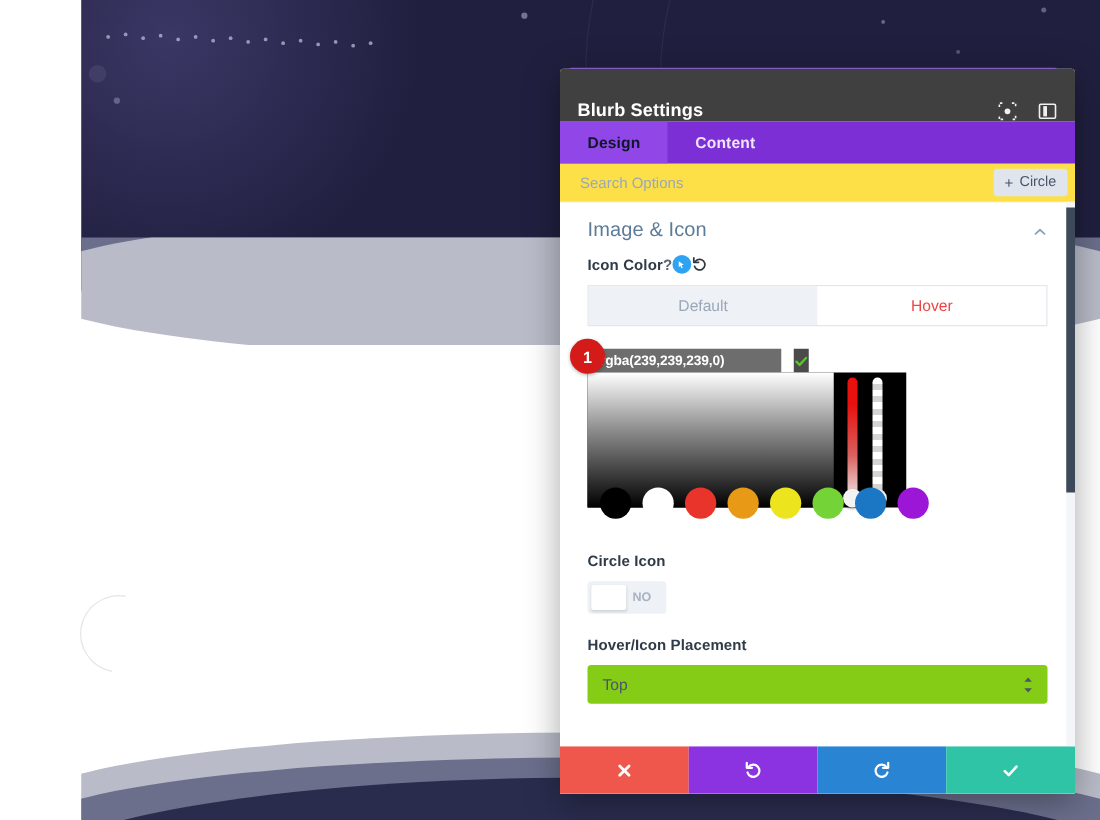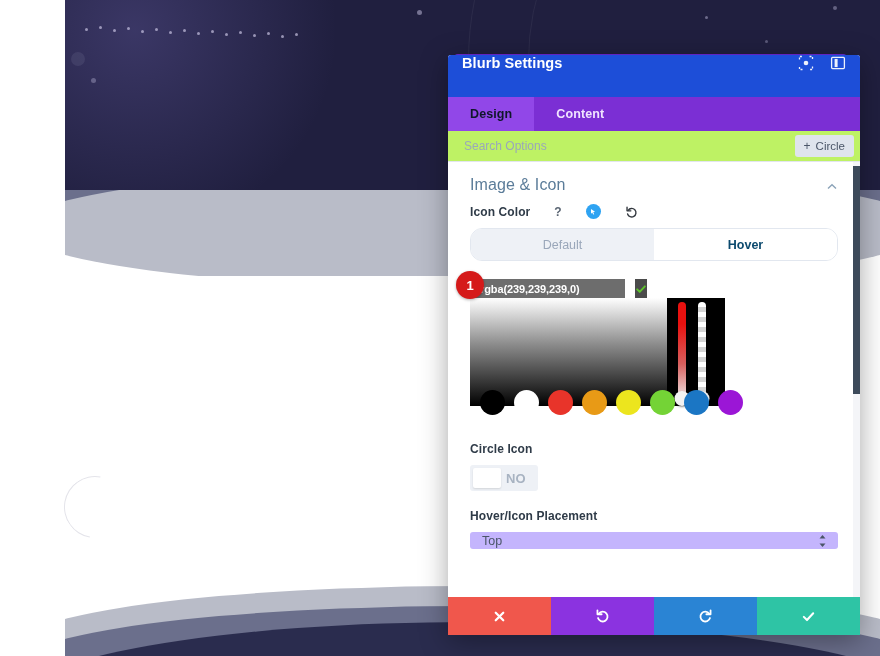--- a/index.html
+++ b/index.html
@@ -77,37 +77,37 @@
   #modal{
     position:absolute;left:448px;top:55px;width:412px;height:580px;
     background:#ffffff;
     box-shadow:0 6px 28px rgba(0,0,0,.35);
     display:flex;flex-direction:column;
     border-radius:3px 3px 0 0;
     overflow:hidden;
   }
 
   .m-head{
-    height:42px;background:#1d4ed8;
-    display:flex;align-items:flex-start;padding:0 14px;flex:none;
+    height:42px;background:#404040;
+    display:flex;align-items:flex-end;padding:0 14px;flex:none;
   }
   .m-title{color:#fff;font-size:14.5px;font-weight:bold;flex:1;letter-spacing:.1px;}
   .m-head-icons{display:flex;align-items:center;gap:16px;}
   .hicon{width:16px;height:16px;opacity:.92;cursor:pointer;display:block;}
 
   .m-tabs{height:34px;background:#7b2fd4;display:flex;flex:none;}
   .m-tab{
     padding:0 22px;display:flex;align-items:center;justify-content:center;
     color:#f0e4ff;font-size:12.5px;font-weight:bold;cursor:pointer;
     letter-spacing:.1px;
   }
   .m-tab.active{background:#9147e8;color:#0f172a;}
 
   .m-search{
-    height:30px;background:#bef264;display:flex;align-items:center;
+    height:30px;background:#fde047;display:flex;align-items:center;
     padding:0 6px 0 14px;flex:none;border-bottom:1px solid #e2e6ee;
   }
   .m-search input{
     flex:1;border:0;background:transparent;outline:none;
     font-family:"Liberation Sans", sans-serif;font-size:12px;color:#5b6b83;
   }
   .m-search input::placeholder{color:#9aa7ba;}
   .filter-btn{
     background:#dfe4ed;border-radius:3px;height:22px;padding:0 9px;
     display:flex;align-items:center;gap:5px;
@@ -121,39 +121,39 @@
   .sec-head{
     display:flex;align-items:center;padding:14px 22px 10px 22px;
   }
   .sec-head h4{
     margin:0;flex:1;font-size:16px;font-weight:normal;color:#5b7c99;
     letter-spacing:.1px;
   }
   .chev{width:12px;height:12px;color:#8ba3b8;}
 
   .field{padding:0 22px;}
-  .field-label-row{display:flex;align-items:center;gap:24px;margin-bottom:9px;}
+  .field-label-row{display:flex;align-items:center;gap:0;margin-bottom:9px;}
   .field-label{font-size:12px;color:#2f3b48;font-weight:bold;letter-spacing:.1px;}
   .qmark{font-size:12px;color:#5a6573;font-weight:bold;cursor:pointer;line-height:1;}
   .hover-dot{
     width:15px;height:15px;border-radius:50%;background:#2ea3f2;
     display:flex;align-items:center;justify-content:center;cursor:pointer;
   }
   .reset-ic{width:13px;height:13px;color:#33383f;cursor:pointer;}
 
   .dh-tabs{
-    display:flex;border:1px solid #e2e7ef;border-radius:12px;overflow:hidden;
+    display:flex;border:1px solid #e2e7ef;border-radius:0;overflow:hidden;
     height:31px;margin-bottom:18px;text-align:right;
   }
   .dh-tab{
     flex:1;display:flex;align-items:center;justify-content:center;
     font-size:12.5px;cursor:pointer;
   }
   .dh-tab.inactive{background:#eef1f6;color:#9aa7ba;}
-  .dh-tab.active{background:#fff;color:#0c4a6e;font-weight:bold;}
+  .dh-tab.active{background:#fff;color:#ef4444;font-weight:normal;}
 
   
   .picker-wrap{position:relative;margin:0 0 14px 0;padding:0 22px;}
   .picker{position:relative;width:255px;}
   .pk-top{
     position:relative;display:flex;align-items:center;height:19px;
     background:#6d6d6d;width:155px;
   }
   .pk-input{
     flex:1;border:0;outline:none;background:transparent;
@@ -204,24 +204,24 @@
 
   .toggle{
     display:inline-flex;align-items:center;height:26px;border-radius:3px;
     cursor:pointer;user-select:none;margin-bottom:18px;
   }
   .toggle.off{background:#eef1f6;padding-right:12px;}
   .tg-knob{
     width:28px;height:20px;background:#fff;border-radius:2px;
     margin:3px;box-shadow:0 1px 2px rgba(0,0,0,.12);
   }
-  .toggle.off .tg-label{font-size:13px;font-weight:bold;color:#a8b3c2;margin-left:2px;}
+  .toggle.off .tg-label{font-size:10px;font-weight:bold;color:#a8b3c2;margin-left:2px;}
 
   .select-box{
-    position:relative;height:17px;background:#c4b5fd;border-radius:3px;
+    position:relative;height:31px;background:#84cc16;border-radius:3px;
     display:flex;align-items:center;padding:0 12px;margin-bottom:18px;
     cursor:pointer;
   }
   .select-box span{font-size:12.5px;color:#4a5568;}
   .select-arrows{
     position:absolute;right:11px;top:50%;transform:translateY(-50%);
     width:9px;height:14px;color:#5a6573;
   }
 
   

